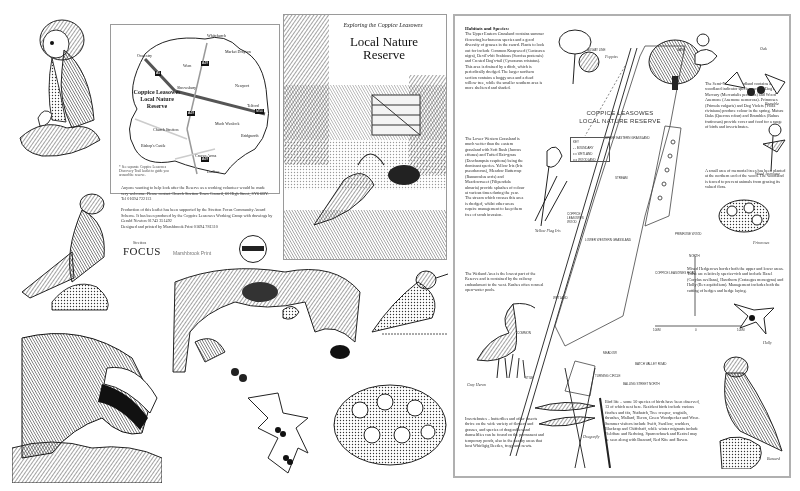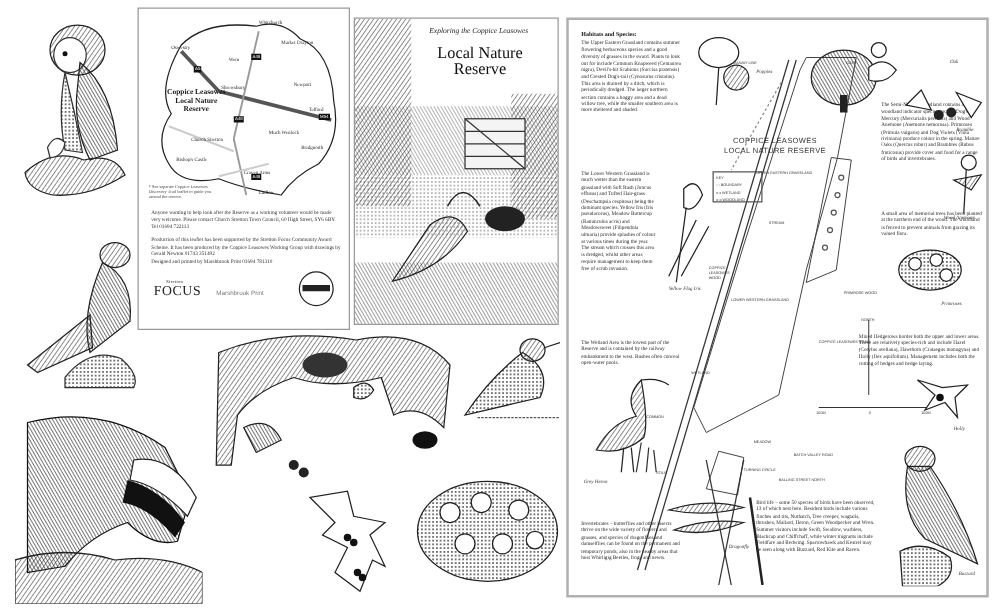--- a/index.html
+++ b/index.html
@@ -6,21 +6,21 @@
   html, body { width: 800px; height: 491px; overflow: hidden; background: #ffffff; }
   body { position: relative; font-family: "Liberation Serif", serif; color: #1a1a1a; }
 
   
   .illus { position: absolute; }
   .illus svg { width: 100%; height: 100%; display: block; }
   .caption { position: absolute; font-family: "Liberation Serif", serif; font-style: italic; font-size: 4px; color: #333; }
 
   
   .panel-back {
-    position: absolute; left: 110px; top: 6px; width: 170px; height: 258px;
+    position: absolute; left: 110px; top: 24px; width: 170px; height: 170px;
     border: 1px solid #9a9a9a; background: #fff;
   }
   .map-area { position: absolute; left: 4px; top: 4px; width: 160px; height: 150px; }
   .map-title {
     position: absolute; left: 12px; top: 60px; width: 60px;
     font-size: 6px; font-weight: bold; text-align: center; line-height: 7px;
   }
   .town { position: absolute; font-size: 4px; color: #222; white-space: nowrap; }
   .road-badge {
     position: absolute; background: #111; color: #fff; font-size: 3.5px;

